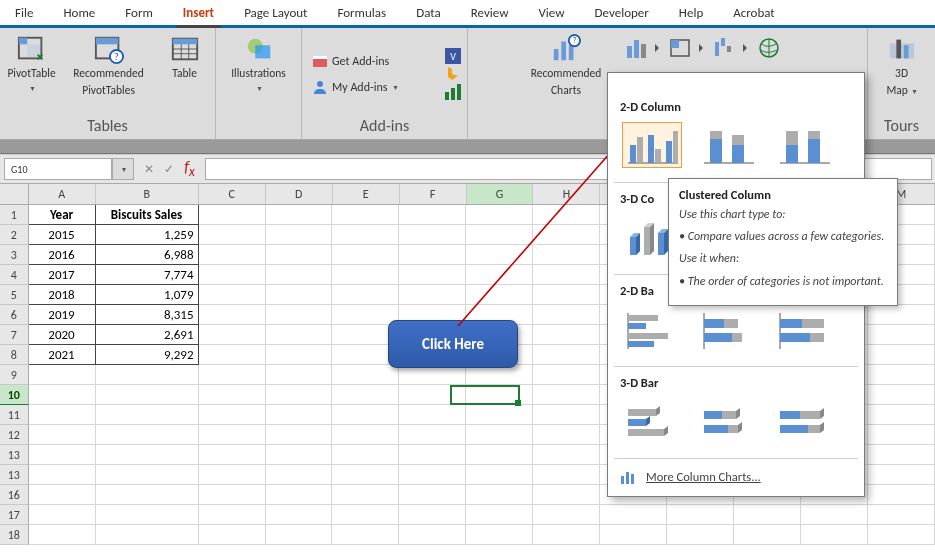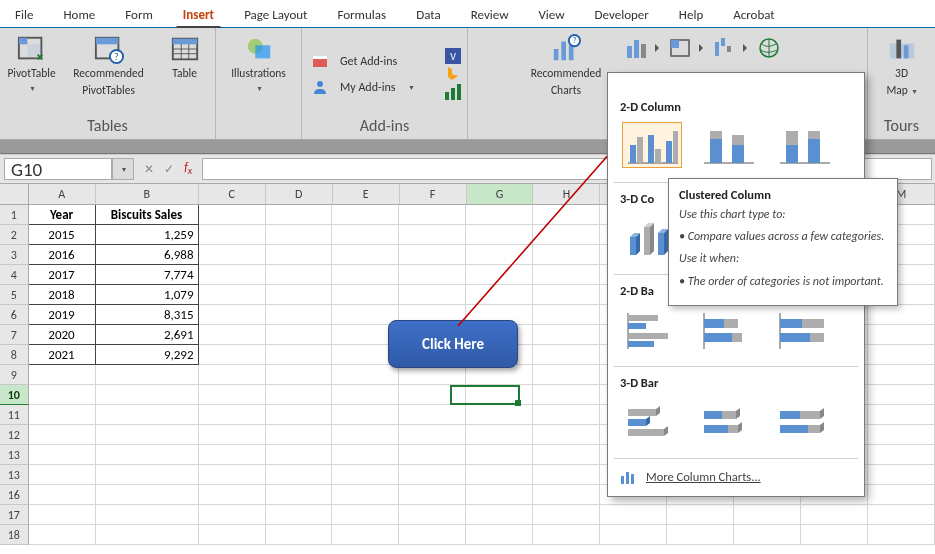--- a/index.html
+++ b/index.html
@@ -1,41 +1,41 @@
 <!DOCTYPE html>
 <html><head>
 <meta charset="utf-8">
 <style>
   * { box-sizing: border-box; margin: 0; padding: 0; font-family: "Segoe UI", Calibri, Arial, sans-serif; }
   body { background: #fff; width: 935px; height: 554px; overflow: hidden; position: relative; }
 
   
-  .tabstrip { height: 28px; background: #fff; display: flex; border-bottom: 1px solid #0369a1; }
+  .tabstrip { height: 28px; background: #fff; display: flex; align-items: center; border-bottom: 3px solid #0369a1; }
   .tab { font-size: 13px; padding: 0 15px; height: 28px; display: flex; align-items: center; color: #333; cursor: pointer; }
   .tab.active { font-weight: 600; color: #c2410c; position: relative; }
   .tab.active::after { content:""; position:absolute; bottom:-1px; left:8px; right:8px; height:3px; background:#444; border-radius:2px; }
 
   
   .ribbon { height: 112px; background: #dcdcdc; display: flex; border-bottom: 1px solid #aaa; position:relative; }
   .group { border-right: 1px solid #b8b8b8; display:flex; flex-direction:column; align-items:center; justify-content:space-between; padding:4px 6px 2px 6px; }
   .group-body { display:flex; align-items:center; gap:10px; flex:1; }
   .group-label { font-size:16px; color:#555; padding-bottom:2px; }
   .big-btn { display:flex; flex-direction:column; align-items:center; justify-content:flex-start; width:auto; min-width:50px; height:84px; cursor:pointer; font-size:11.5px; color:#333; text-align:center; line-height:1.2; gap:3px; padding:2px 2px 0 2px; }
   .big-btn .ic { width:30px; height:30px; }
   .stack { display:flex; flex-direction:column; gap:4px; }
-  .small-btn { display:flex; align-items:center; gap:12px; font-size:12px; color:#333; cursor:pointer; height:22px; padding:0 4px; }
+  .small-btn { display:flex; align-items:center; gap:4px; font-size:12px; color:#333; cursor:pointer; height:22px; padding:0 4px; }
   .small-ic { width:16px; height:16px; }
   .drop-arrow { font-size:8px; color:#555; margin-left:2px; }
 
   
   .fbar { height:30px; background:#e6e6e6; border-top:1px solid #ccc; border-bottom:1px solid #aaa; display:flex; align-items:stretch; }
-  .namebox { width:108px; background:#fff; border:1px solid #aaa; margin:3px 0 3px 4px; font-size:19px; color:#333; display:flex; align-items:center; padding:0 6px; }
+  .namebox { width:108px; background:#fff; border:1px solid #aaa; margin:3px 0 3px 4px; font-size:10px; color:#333; display:flex; align-items:center; padding:0 6px; }
   .namebox::after { content:""; }
   .fbar-sep { display:flex; align-items:center; gap:10px; padding:0 10px; color:#777; font-size:12px; }
-  .fbar-fx { display:flex; align-items:center; font-size:12px; font-style:italic; color:#b91c1c; gap:10px; }
+  .fbar-fx { display:flex; align-items:center; font-size:16px; font-style:italic; color:#b91c1c; gap:10px; }
 
   
   .grid-wrap { position:relative; }
   .colhead { display:flex; height:21px; background:#e7e7e7; border-bottom:1px solid #aaa; font-size:12px; color:#444; }
   .corner { width:30px; border-right:1px solid #aaa; background:#e7e7e7; }
   .ch { text-align:center; border-right:1px solid #c8c8c8; line-height:21px; }
   .row { display:flex; height:20px; }
   .rh { width:30px; background:#e7e7e7; border-right:1px solid #aaa; border-bottom:1px solid #c8c8c8; font-size:12px; color:#444; text-align:center; line-height:20px; }
   .rh.sel { background:#c8e6c9; border-bottom:1px solid #1e7b34; font-weight:600; color:#0b3d0b; }
   .cell { border-right:1px solid #d6d6d6; border-bottom:1px solid #d6d6d6; font-size:13px; padding:0 4px; line-height:20px; overflow:hidden; white-space:nowrap; }

